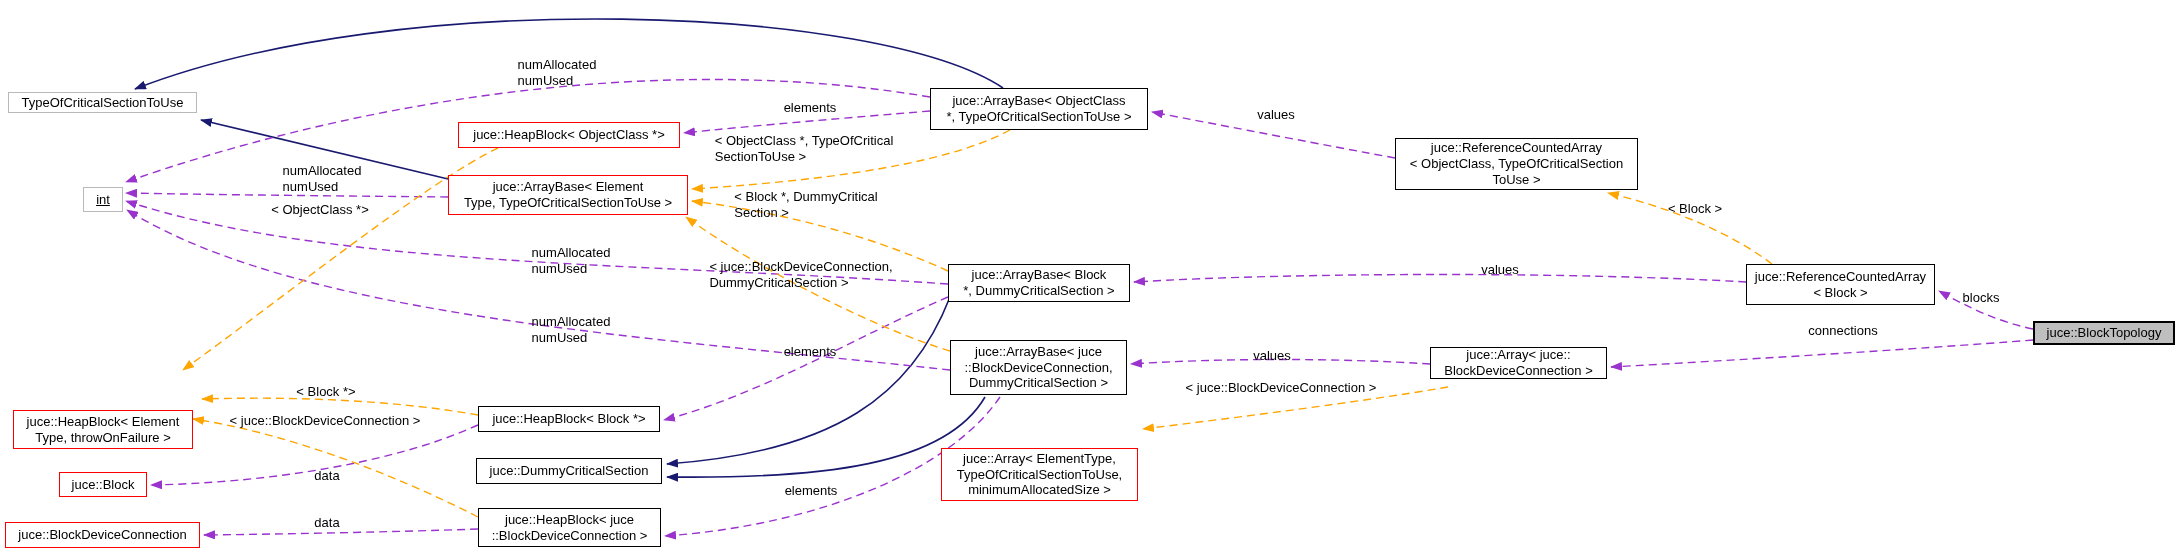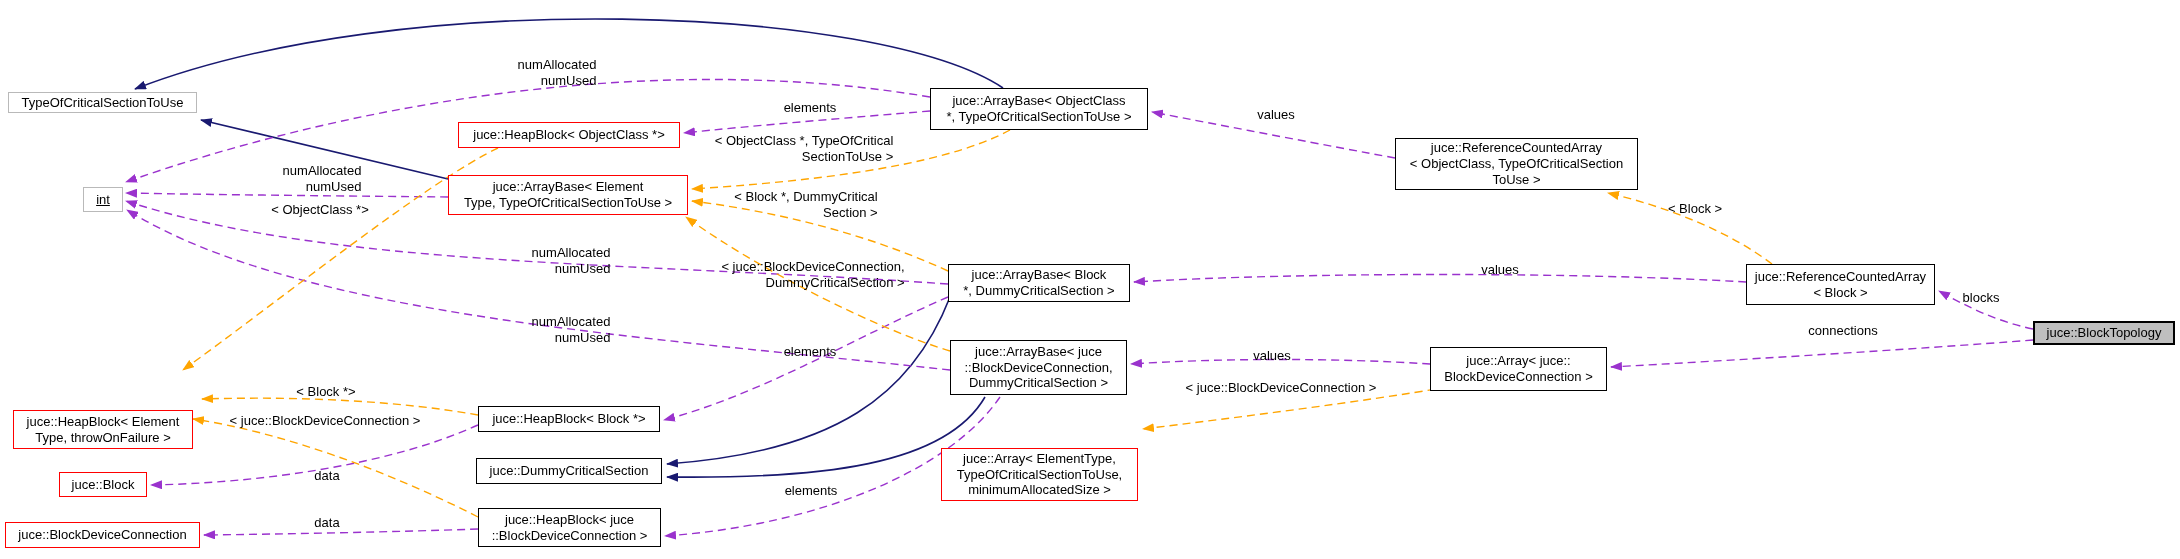--- a/index.html
+++ b/index.html
@@ -7,21 +7,21 @@
           font-family:"Liberation Sans", sans-serif;}
   #edges-svg{position:absolute;left:0;top:0;width:2180px;height:559px;}
   .node{position:absolute;box-sizing:border-box;background:#ffffff;border:1.5px solid #000;
         display:flex;flex-direction:column;align-items:center;justify-content:center;
         font-size:13px;line-height:1.22;color:#000;text-align:center;white-space:nowrap;z-index:2;}
   .node.red{border-color:#ff0000;}
   .node.external{border-width:1px;border-color:#b9b9b9;}
   .node.current{background:#bfbfbf;border-width:2px;text-align:right;}
   .node span{display:block;}
   .edge-label{position:absolute;transform:translateX(-50%);font-size:13px;line-height:1.25;
-              color:#000;text-align:right;white-space:pre;z-index:1;}
+              color:#000;text-align:left;white-space:pre;z-index:1;}
   .edge-label span{display:block;}
 </style>
 </head>
 <body>
 
 <div id="canvas">
     <svg id="edges-svg" viewBox="0 0 2180 559">
       <defs>
         <marker id="m-inheritance" markerWidth="12" markerHeight="9" refX="11" refY="4.5" orient="auto" markerUnits="userSpaceOnUse">
           <path d="M0,0 L12,4.5 L0,9 z" fill="#191970"></path>
@@ -69,21 +69,21 @@
     <div class="edge-label" style="left: 1500px; top: 262px;"><span>values</span></div>
     <div class="edge-label" style="left: 1272px; top: 348px;"><span>values</span></div>
     <div class="edge-label" style="left: 1981px; top: 290px;"><span>blocks</span></div>
     <div class="edge-label" style="left: 1843px; top: 323px;"><span>connections</span></div>
     <div class="edge-label" style="left: 810px; top: 344px;"><span>elements</span></div>
     <div class="edge-label" style="left: 811px; top: 483px;"><span>elements</span></div>
     <div class="edge-label" style="left: 327px; top: 468px;"><span>data</span></div>
     <div class="edge-label" style="left: 327px; top: 515px;"><span>data</span></div>
     <div class="edge-label" style="left: 804px; top: 133px;"><span>&lt; ObjectClass *, TypeOfCritical</span><span>SectionToUse &gt;</span></div>
     <div class="edge-label" style="left: 806px; top: 189px;"><span>&lt; Block *, DummyCritical</span><span>Section &gt;</span></div>
-    <div class="edge-label" style="left: 801px; top: 259px; margin-left: 12px;"><span>&lt; juce::BlockDeviceConnection,</span><span>DummyCriticalSection &gt;</span></div>
+    <div class="edge-label" style="left: 801px; top: 259px;"><span>&lt; juce::BlockDeviceConnection,</span><span>DummyCriticalSection &gt;</span></div>
     <div class="edge-label" style="left: 1695px; top: 201px;"><span>&lt; Block &gt;</span></div>
     <div class="edge-label" style="left: 1281px; top: 380px;"><span>&lt; juce::BlockDeviceConnection &gt;</span></div>
     <div class="edge-label" style="left: 320px; top: 202px;"><span>&lt; ObjectClass *&gt;</span></div>
     <div class="edge-label" style="left: 326px; top: 384px;"><span>&lt; Block *&gt;</span></div>
     <div class="edge-label" style="left: 325px; top: 413px;"><span>&lt; juce::BlockDeviceConnection &gt;</span></div>
     <div class="node external" style="left: 8px; top: 92px; width: 189px; height: 21px;">
       <span>TypeOfCriticalSectionToUse</span>
     </div>
     <div class="node external" style="left: 83px; top: 187px; width: 40px; height: 25px; text-decoration: underline;">
       <span>int</span>
@@ -113,21 +113,21 @@
       <span>&lt; Block &gt;</span>
     </div>
     <div class="node current" style="left: 2033px; top: 321px; width: 142px; height: 24px;">
       <span>juce::BlockTopology</span>
     </div>
     <div class="node" style="left: 950px; top: 340px; width: 177px; height: 55px;">
       <span>juce::ArrayBase&lt; juce</span>
       <span>::BlockDeviceConnection,</span>
       <span>DummyCriticalSection &gt;</span>
     </div>
-    <div class="node" style="left: 1430px; top: 347px; width: 177px; height: 44px;">
+    <div class="node" style="left: 1430px; top: 347px; width: 177px; height: 32px;">
       <span>juce::Array&lt; juce::</span>
       <span>BlockDeviceConnection &gt;</span>
     </div>
     <div class="node red" style="left: 941px; top: 420px; width: 197px; height: 53px; margin-top: 28px;">
       <span>juce::Array&lt; ElementType,</span>
       <span>TypeOfCriticalSectionToUse,</span>
       <span>minimumAllocatedSize &gt;</span>
     </div>
     <div class="node red" style="left: 13px; top: 374px; width: 180px; height: 39px; margin-top: 36px;">
       <span>juce::HeapBlock&lt; Element</span>

